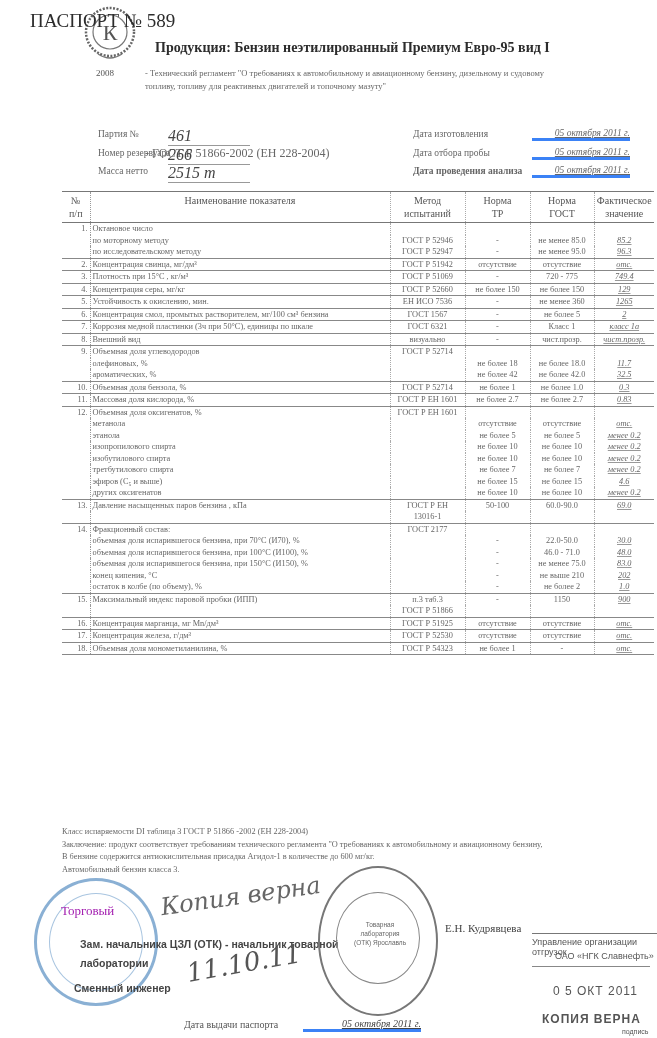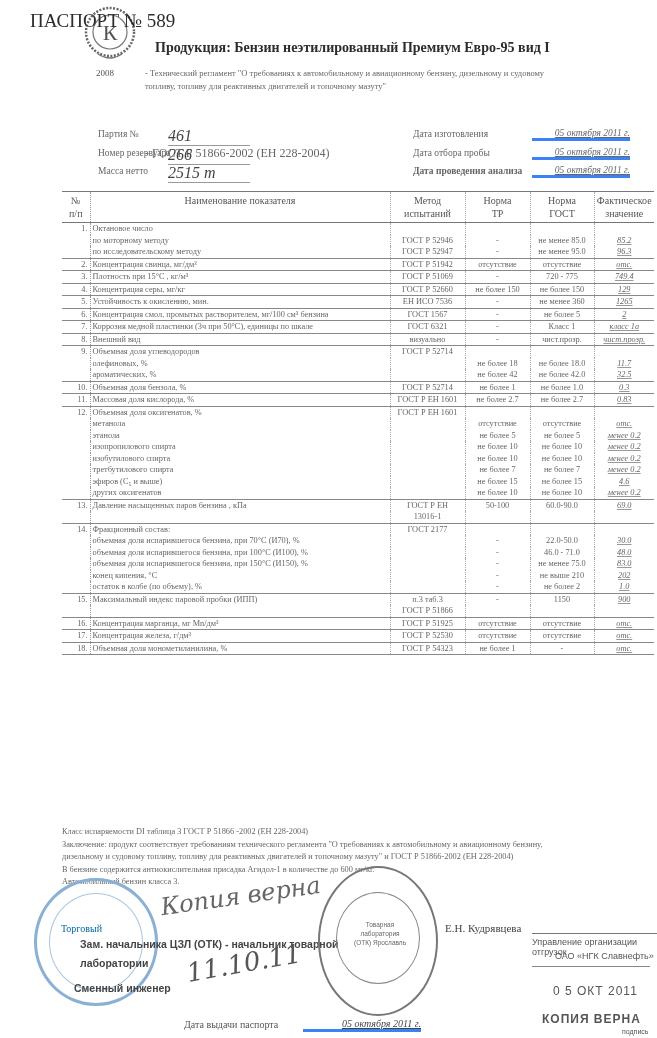--- a/index.html
+++ b/index.html
@@ -33,21 +33,21 @@
   td.fct { text-align: center; border-left: 1px dotted #aaa; font-style: italic; text-decoration: underline; text-decoration-color: #999; }
   td.sub { padding-left: 14px; }
   tr.sep td { border-bottom: 1.4px solid #888; }
   th.h-no { border-right: 1px dotted #999; }
   th.h-inner { border-left: 1px dotted #aaa; }
 
   .notes { left: 62px; top: 826px; width: 590px; font-size: 8.3px; line-height: 12.5px; color: #666; }
   .sig-role { font-family: "Liberation Sans", sans-serif; font-size: 10.5px; color: #444; font-weight: bold; }
   .stamp-blue { left: 34px; top: 878px; width: 124px; height: 128px; border-radius: 50%; border: 3px solid #8ab0d4; box-sizing: border-box; }
   .stamp-blue-inner { position: absolute; left: 12px; top: 12px; right: 12px; bottom: 12px; border-radius: 50%; border: 1.5px solid #a9c5e0; }
-  .stamp-blue-text { position: absolute; left: 24px; top: 22px; font-size: 10px; color: #0369a1; margin-top: 20px; }
+  .stamp-blue-text { position: absolute; left: 24px; top: 22px; font-size: 13px; color: #a21caf; }
   .stamp-gray { left: 318px; top: 866px; width: 120px; height: 150px; border-radius: 50%; border: 2px solid #777; box-sizing: border-box; }
   .stamp-gray-inner { position: absolute; left: 16px; top: 24px; right: 16px; bottom: 30px; border-radius: 50%; border: 1.5px solid #888; }
   .stamp-gray-text { position: absolute; left: 34px; top: 52px; width: 52px; font-size: 6.5px; line-height: 9px; color: #666; text-align: center; font-family: "Liberation Sans", sans-serif; }
   .sign { font-family: "DejaVu Serif", serif; font-style: italic; color: #555; }
   .right-stamp { font-family: "Liberation Sans", sans-serif; color: #555; }
 </style>
 </head>
 <body>
 
 <div class="abs logo">
@@ -388,21 +388,20 @@
         <td class="tr">не более 1</td>
         <td class="gst">-</td>
         <td class="fct">отс.</td>
       </tr>
     </tbody>
 </table>
 
 <div class="abs notes">
   <div>Класс испаряемости DI таблица 3  ГОСТ Р 51866 -2002 (ЕН 228-2004)</div>
   <div>Заключение: продукт соответствует  требованиям технического регламента "О требованиях к автомобильному и авиационному бензину,</div>
-  <div>дизельному и судовому топливу, топливу для реактивных двигателей и топочному мазуту" и  ГОСТ Р 51866-2002 (ЕН 228-2004)</div>
   <div>В бензине содержится антиокислительная присадка Агидол-1 в количестве до 600 мг/кг.</div>
   <div>Автомобильный бензин класса 3.</div>
 </div>
 
 <div class="abs stamp-blue">
   <div class="stamp-blue-inner"></div>
   <div class="stamp-blue-text">Торговый</div>
 </div>
 <div class="abs sign" style="left:160px;top:882px;font-size:24px;transform:rotate(-8deg);color:#666;">Копия верна</div>
 

